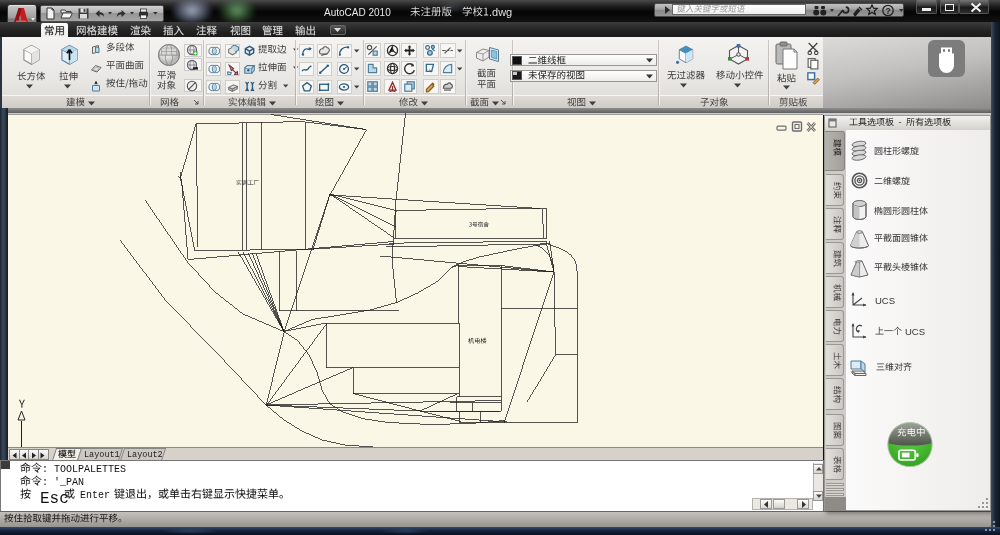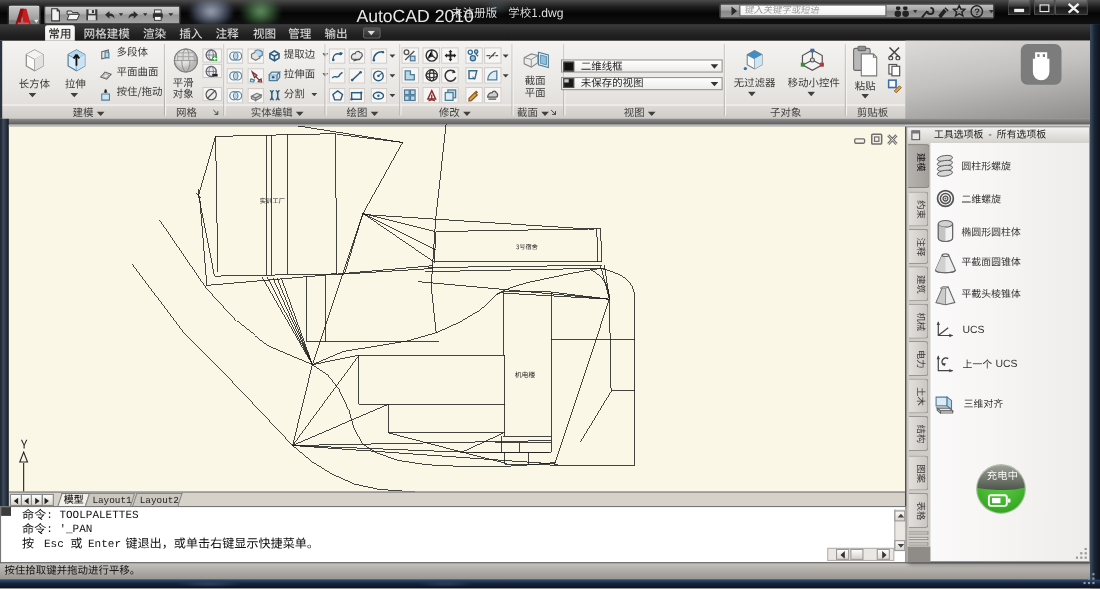--- a/index.html
+++ b/index.html
@@ -48,21 +48,21 @@
       <path d="M1 1h4l-2 2.5z" fill="#2e2e2e"></path>
     </svg>
     <svg class="abs" style="left:137px;top:7px" width="13" height="13" viewBox="0 0 13 13">
       <rect x="2" y="5" width="9" height="4.5" rx=".5" fill="#2e2e2e"></rect>
       <rect x="3.5" y="2" width="6" height="3" fill="#eee" stroke="#333" stroke-width=".8"></rect>
       <rect x="3.5" y="8" width="6" height="3.5" fill="#f5f5f5" stroke="#333" stroke-width=".8"></rect>
     </svg>
     <svg class="abs" style="left:152px;top:11px" width="7" height="5">
       <path d="M1 1h4.6l-2.3 2.6z" fill="#2e2e2e"></path>
     </svg>
-    <div class="abs" style="left:324px;top:6.5px;color:#e8e8e8;font-size:16px">AutoCAD 2010</div>
+    <div class="abs" style="left:324px;top:6.5px;color:#e8e8e8;font-size:10px">AutoCAD 2010</div>
     <svg style="position:absolute;left:410px;top:7px;overflow:visible;" width="42.0" height="10.5" fill="#e0e0e0">
       <g transform="translate(0,8.4)">
         <use href="#g0" transform="translate(0.0,0) scale(0.0105,-0.0105)"></use>
         <use href="#g1" transform="translate(10.5,0) scale(0.0105,-0.0105)"></use>
         <use href="#g2" transform="translate(21.0,0) scale(0.0105,-0.0105)"></use>
         <use href="#g3" transform="translate(31.5,0) scale(0.0105,-0.0105)"></use>
       </g>
     </svg>
     <svg style="position:absolute;left:462px;top:7px;overflow:visible;" width="26.8" height="10.5" fill="#e0e0e0">
       <g transform="translate(0,8.4)">
@@ -907,21 +907,21 @@
         <use href="#g92" transform="translate(0.0,0) scale(0.011,-0.011)"></use>
         <use href="#g93" transform="translate(11.0,0) scale(0.011,-0.011)"></use>
       </g>
     </svg>
     <div class="abs" style="left:42px;top:477px;font-family:'Liberation Mono',monospace;font-size:10px;color:#111">: '_PAN</div>
     <svg style="position:absolute;left:20px;top:488.5px;overflow:visible;" width="11.0" height="11" fill="#111">
       <g transform="translate(0,8.8)">
         <use href="#g40" transform="translate(0.0,0) scale(0.011,-0.011)"></use>
       </g>
     </svg>
-    <div class="abs" style="left:40px;top:490px;font-family:'Liberation Mono',monospace;font-size:10px;color:#111">Esc</div>
+    <div class="abs" style="left:40px;top:490px;font-family:'Liberation Mono',monospace;font-size:16px;color:#111">Esc</div>
     <svg style="position:absolute;left:64px;top:488.5px;overflow:visible;" width="11.0" height="11" fill="#111">
       <g transform="translate(0,8.8)">
         <use href="#g11" transform="translate(0.0,0) scale(0.011,-0.011)"></use>
       </g>
     </svg>
     <div class="abs" style="left:80px;top:490px;font-family:'Liberation Mono',monospace;font-size:10px;color:#111">Enter</div>
     <svg style="position:absolute;left:114px;top:488.5px;overflow:visible;" width="176.0" height="11" fill="#111">
       <g transform="translate(0,8.8)">
         <use href="#g7" transform="translate(0.0,0) scale(0.011,-0.011)"></use>
         <use href="#g94" transform="translate(11.0,0) scale(0.011,-0.011)"></use>

